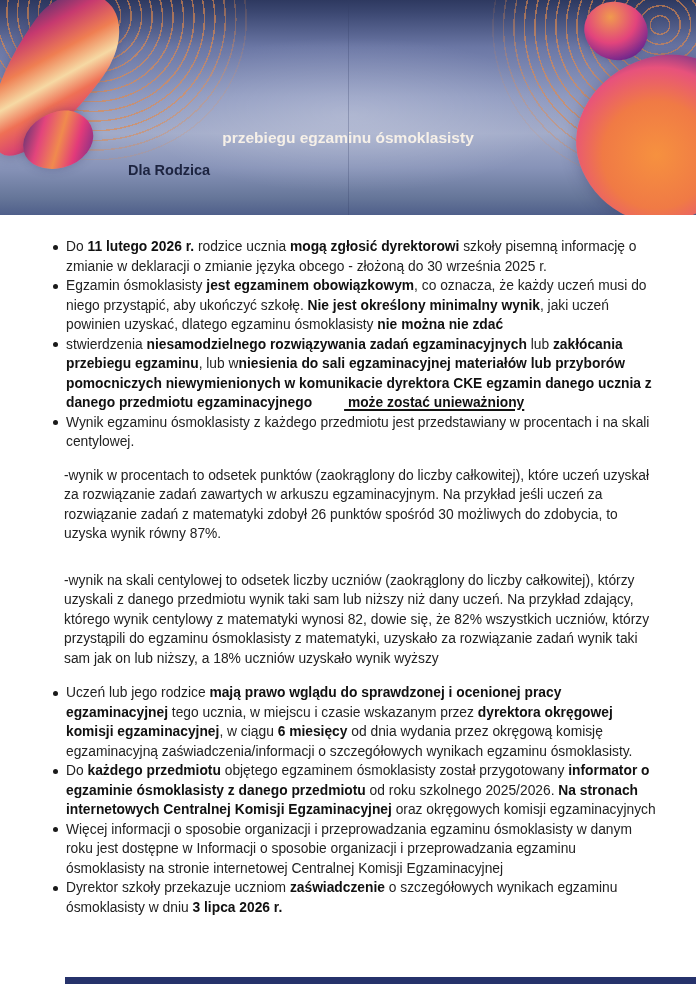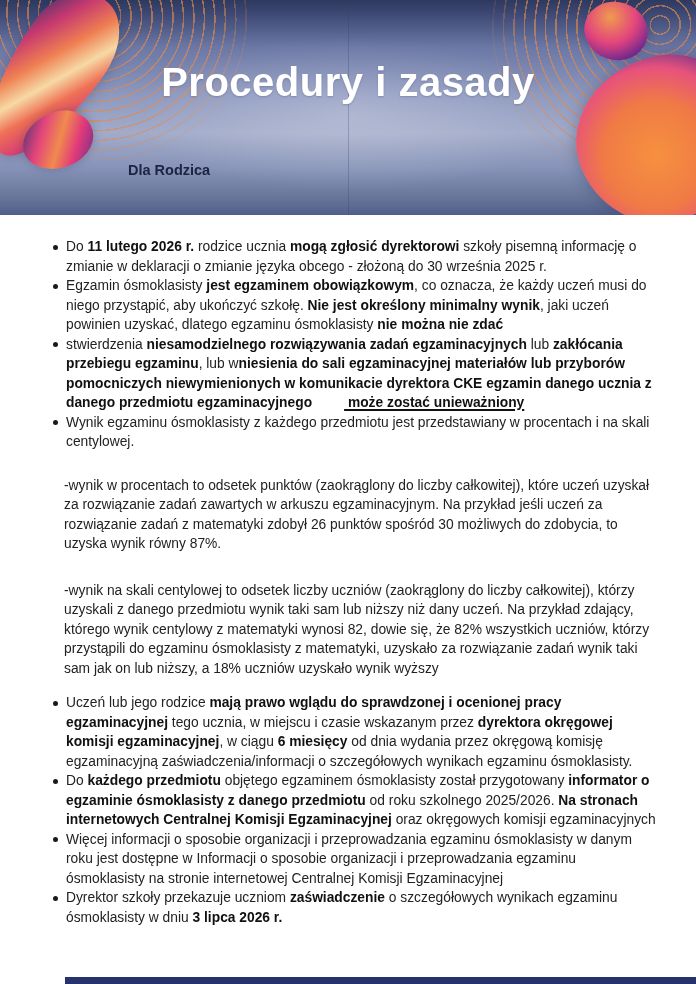--- a/index.html
+++ b/index.html
@@ -77,43 +77,43 @@
     font-size:13.8px;line-height:19.5px;color:#222222;
   }
   #content .b{font-weight:700;color:#111111;}
   #content .u{text-decoration:underline;text-decoration-thickness:1.5px;text-underline-offset:2px;padding-left:32px;}
   ul.bullets{list-style:none;margin:8px;padding:0 0 0 18px;}
   ul.bullets li{position:relative;margin:0;}
   ul.bullets li::before{
     content:"";position:absolute;left:-13px;top:7.5px;width:5px;height:5px;border-radius:50%;background:#1a1a1a;
   }
   p.note{margin:0;padding-left:24px;padding-right:14px;}
-  #note-1{margin-top:24px;}
+  #note-1{margin-top:14px;}
   #note-2{margin-top:27px;margin-bottom:15px;}
   
   #footer-bar{
     position:absolute;left:65px;bottom:0;width:631px;height:7px;background:#26326b;
   }
 </style>
 </head>
 <body>
 
 <div id="page">
 
   <div id="header">
     <div class="rings" id="rings-left"></div>
     <div class="rings" id="rings-right"></div>
     <div class="glow"></div>
     <div class="seam"></div>
     <div class="blob" id="blob-topleft"></div>
     <div class="blob" id="blob-leftsmall"></div>
     <div class="blob" id="blob-topright"></div>
     <div class="blob" id="blob-right"></div>
-    <div id="title">Procedury i zasady</div>
     <div id="subtitle">
+      <div>przebiegu egzaminu ósmoklasisty</div>
     </div>
     <div id="audience">Dla Rodzica</div>
   </div>
 
   <div id="content">
     <ul class="bullets">
         <li><span>Do </span><span class="b">11 lutego 2026 r.</span><span> rodzice ucznia  </span><span class="b">mogą zgłosić dyrektorowi</span><span> szkoły pisemną informację o zmianie w deklaracji o zmianie języka obcego - złożoną do 30 września 2025 r.</span></li>
         <li><span>Egzamin ósmoklasisty </span><span class="b">jest egzaminem obowiązkowym</span><span>, co oznacza, że każdy uczeń musi do niego przystąpić, aby ukończyć szkołę. </span><span class="b">Nie jest określony minimalny wynik</span><span>, jaki uczeń powinien uzyskać, dlatego egzaminu ósmoklasisty </span><span class="b">nie można nie zdać</span></li>
         <li><span>stwierdzenia </span><span class="b">niesamodzielnego rozwiązywania zadań egzaminacyjnych</span><span> lub  </span><span class="b">zakłócania przebiegu egzaminu</span><span>, lub  w</span><span class="b">niesienia do sali egzaminacyjnej materiałów lub przyborów pomocniczych niewymienionych w komunikacie dyrektora CKE egzamin danego ucznia z danego przedmiotu egzaminacyjnego</span><span class="b u"> może zostać unieważniony</span></li>
         <li><span>Wynik egzaminu ósmoklasisty z każdego przedmiotu jest przedstawiany w procentach i na skali centylowej.</span></li>

